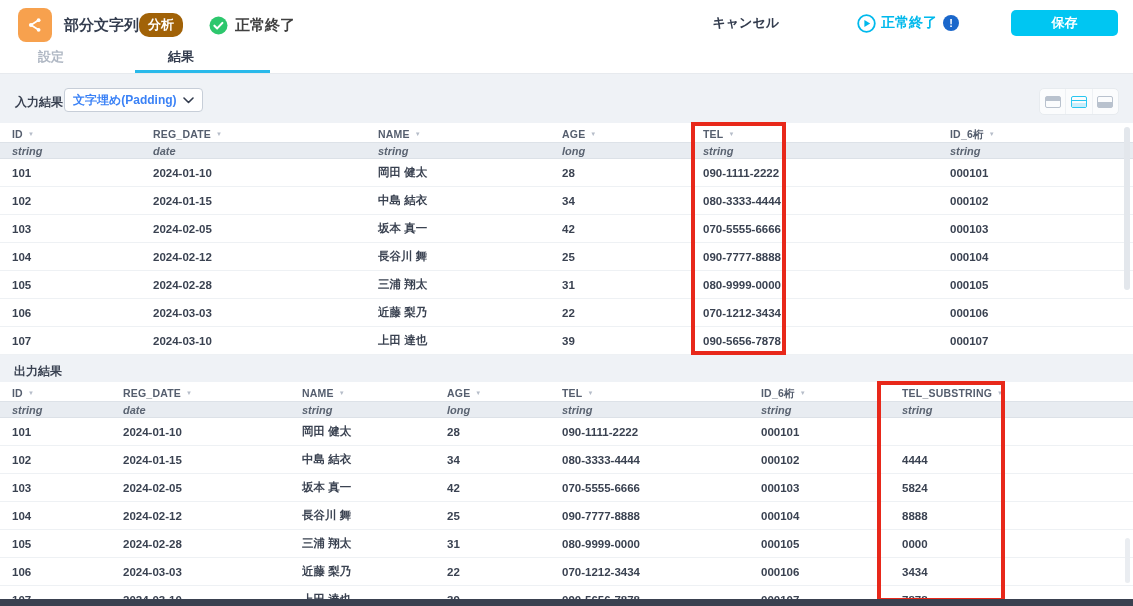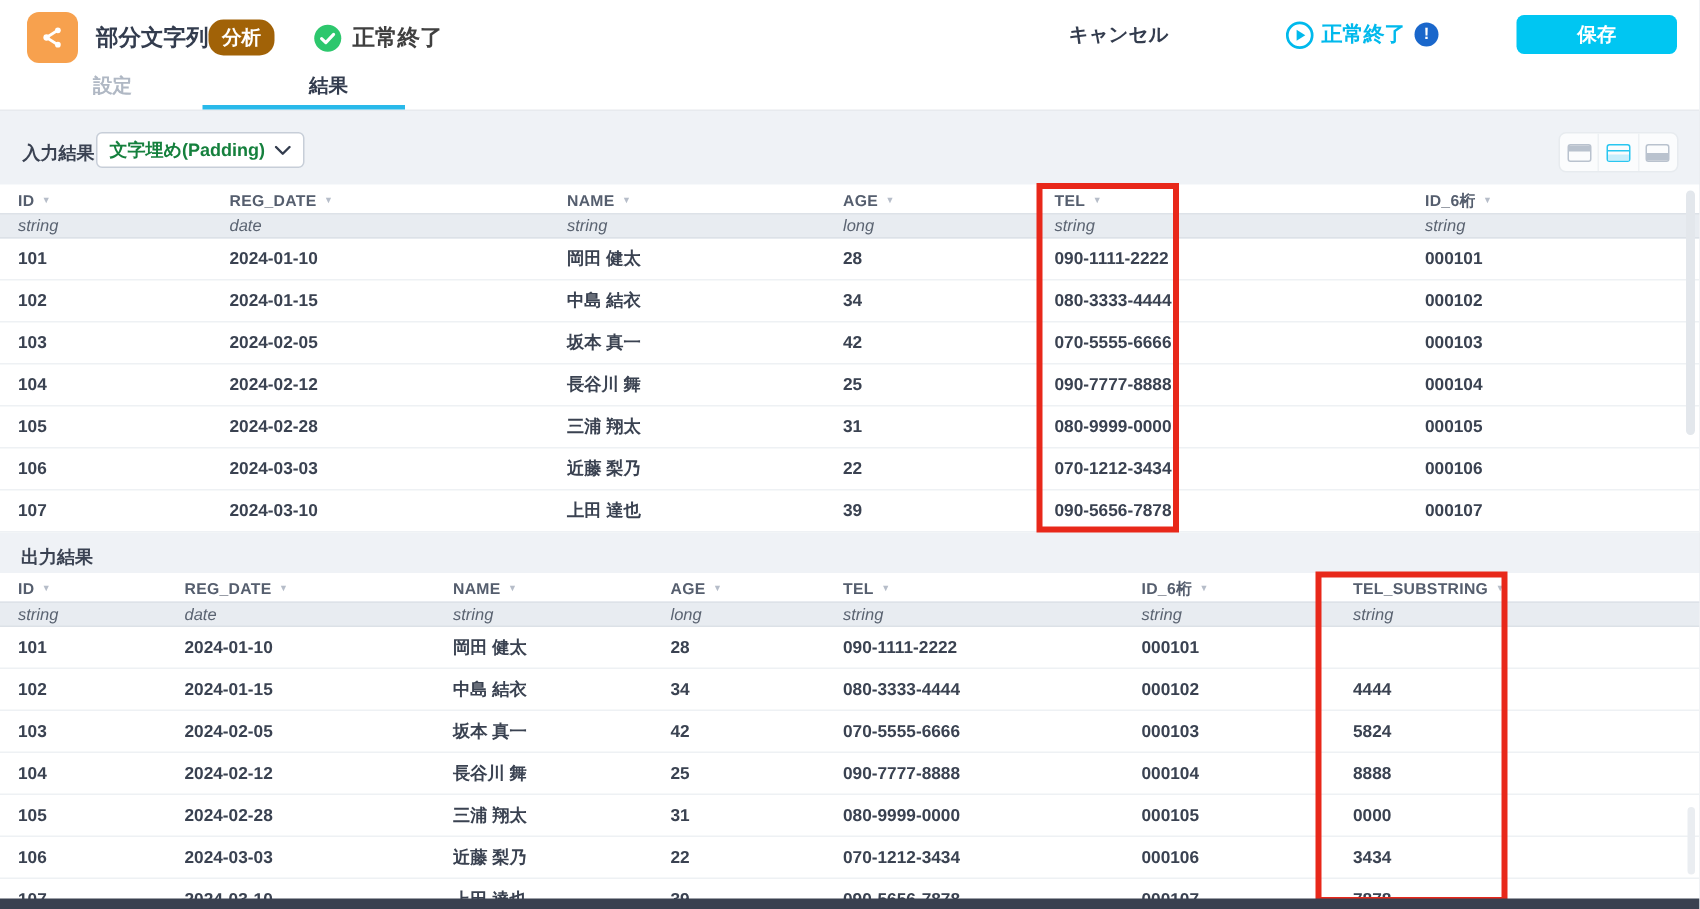--- a/index.html
+++ b/index.html
@@ -27,33 +27,33 @@
   .previewtext { color:#00b9ec; font-weight:700; font-size:14px; margin-left:5px; }
   .warnbadge { width:16px; height:16px; border-radius:50%; background:#1a67cb;
                color:#fff; font-size:11px; font-weight:700; text-align:center;
                line-height:16px; margin-left:6px; }
   .savebtn { margin-left:52px; width:107px; height:26px; background:#00c6f2;
              border:none; border-radius:5px; color:#fff; font-size:13px;
              font-weight:700; cursor:pointer; font-family:inherit; }
 
   
   .tab { position:absolute; top:48px; height:20px; font-size:13px;
-         font-weight:700; text-align:right; cursor:pointer; }
+         font-weight:700; text-align:left; cursor:pointer; }
   .tab.inactive { left:38px; width:50px; color:#b0b8c4; }
   .tab.active { left:168px; width:64px; color:#333c4e; }
   .tabline { position:absolute; left:135px; top:70px; width:135px; height:3px;
              background:#29b9ea; }
 
   
   .inlabel { position:absolute; left:15px; top:94px; font-size:12px;
              font-weight:700; color:#3a4252; }
   .selectbox { position:absolute; left:64px; top:88px; width:139px; height:24px;
                background:#fff; border:1px solid #c7ced8; border-radius:4px;
                display:flex; align-items:center; padding:0 8px; cursor:pointer; }
-  .selectval { font-size:12px; font-weight:600; color:#15803d; flex:1; }
+  .selectval { font-size:12px; font-weight:600; color:#3b82f6; flex:1; }
   .toggles { position:absolute; left:1039px; top:88px; width:80px; height:27px;
              background:#fbfcfd; border:1px solid #e7ebef; border-radius:5px;
              display:flex; align-items:center; }
   .tgl { flex:1; height:100%; display:flex; align-items:center;
          justify-content:center; cursor:pointer; }
   .tgl + .tgl { border-left:1px solid #eef1f4; }
   .paneicon { width:16px; height:12px; border:1.5px solid #b9c2ce;
               border-radius:2px; position:relative; }
   .paneicon.top::before { content:""; position:absolute; left:0; right:0; top:0;
               height:4px; background:#b9c2ce; }
@@ -71,21 +71,21 @@
   .dtable.output { top:382px; }
   .trow { display:flex; width:1133px; }
   .thead { height:19px; align-items:center; }
   .ttype { height:17px; align-items:center; background:#e8ecf1;
            border-top:1px solid #dde2e8; border-bottom:1px solid #dce1e7;
            font-style:italic; }
   .tdata { height:28px; align-items:center; border-bottom:1px solid #eef1f4; }
   .cell { padding-left:12px; white-space:nowrap; overflow:hidden; }
   .hname { font-size:10.5px; font-weight:700; color:#555e6e; letter-spacing:.2px; }
   .arrow { font-size:6px; color:#b6bdc9; margin-left:5px; vertical-align:2px; }
-  .ttype .cell { font-size:11px; font-weight:400; color:#5b6472; }
+  .ttype .cell { font-size:11px; font-weight:700; color:#5b6472; }
   .tdata .cell { font-size:11.5px; font-weight:600; color:#3a4251; }
 
   .outlabel { position:absolute; left:14px; top:363px; font-size:12px;
               font-weight:700; color:#3a4252; }
 
   
   .hl { position:absolute; border:4px solid #e8281a; pointer-events:none; }
   .hl.input-tel { left:691px; top:122px; width:95px; height:233px; }
   .hl.output-sub { left:877px; top:381px; width:128px; height:221px; }
   .vscroll { position:absolute; border-radius:3px; }

